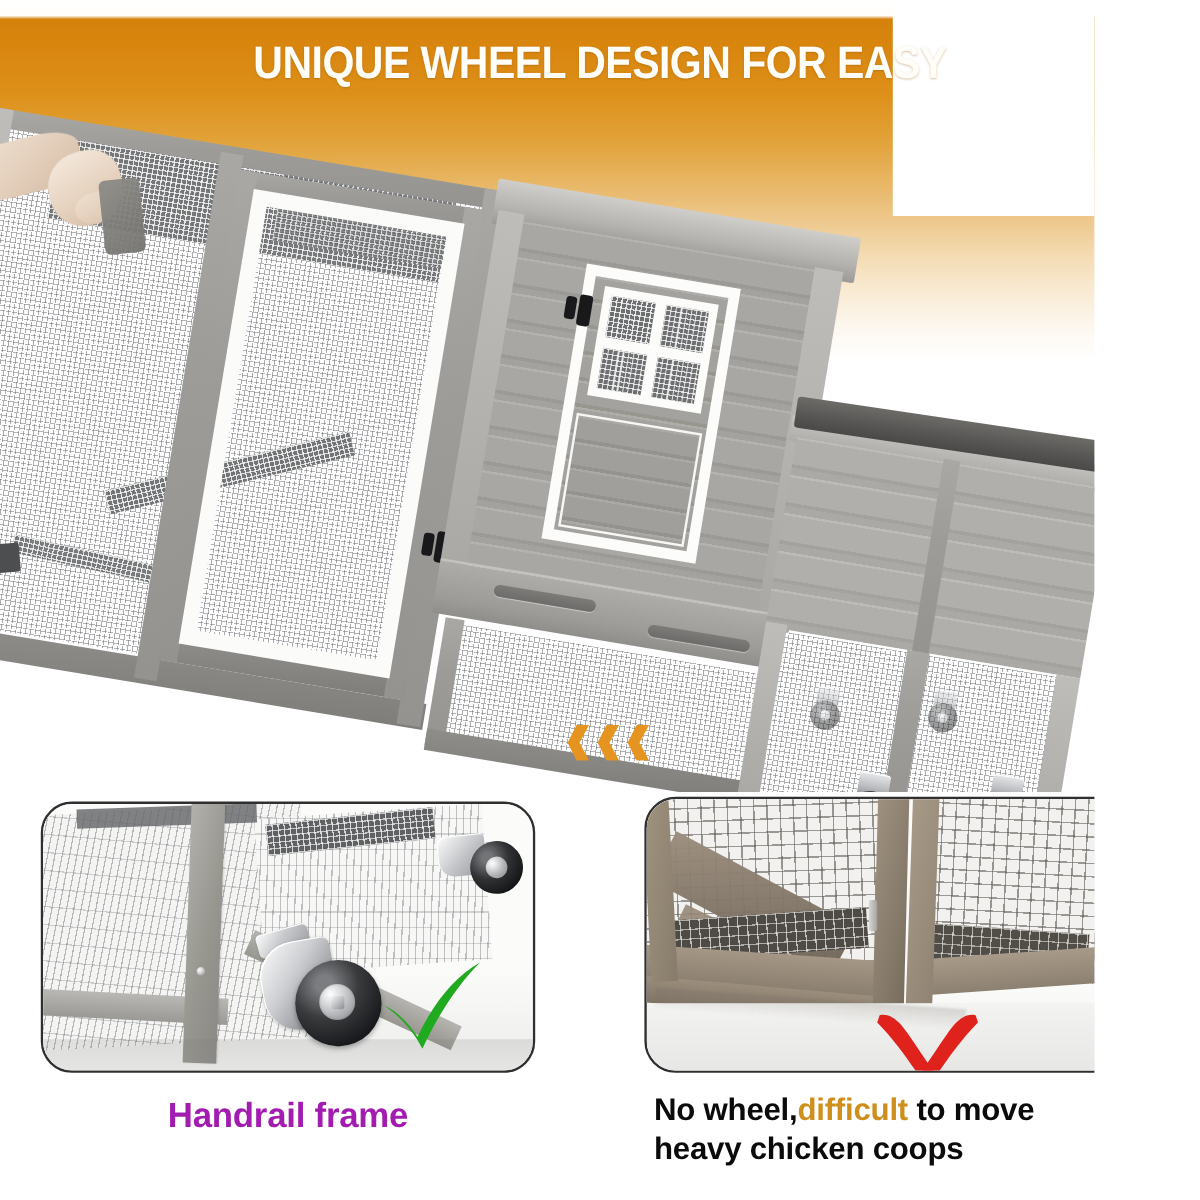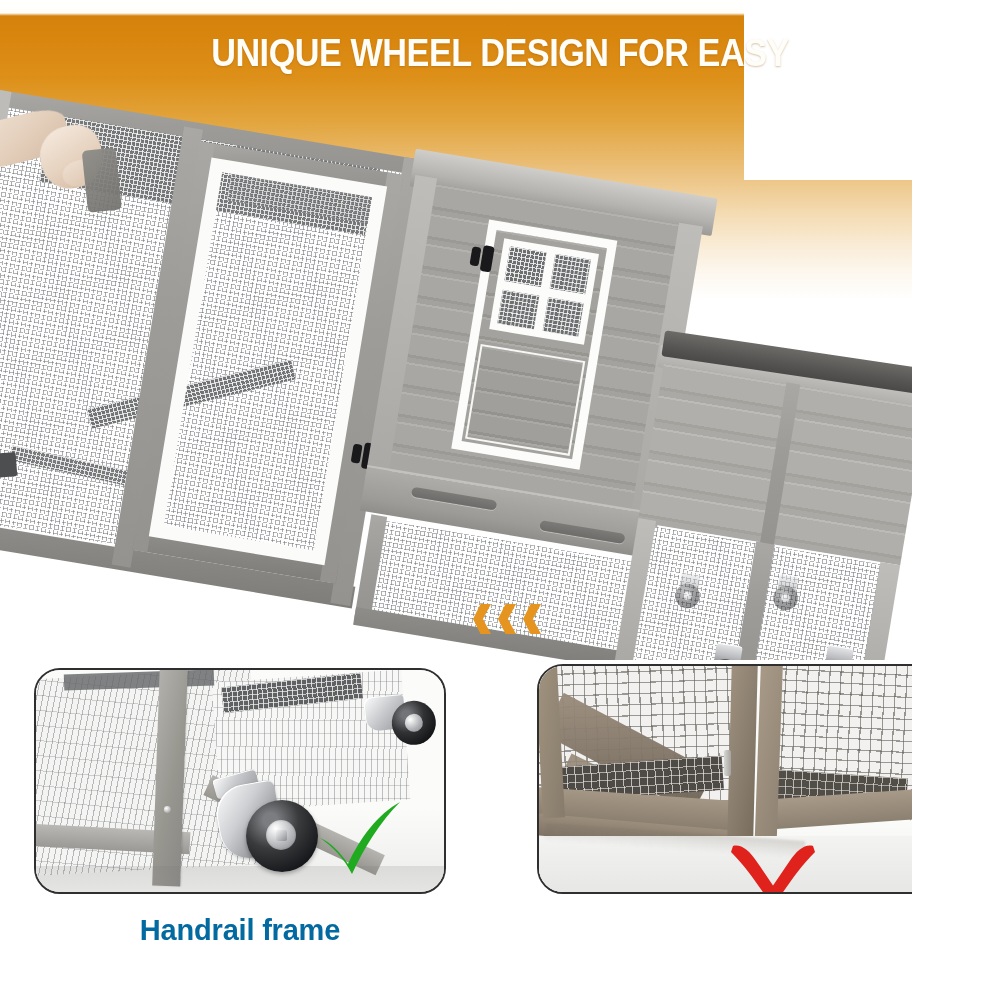--- a/index.html
+++ b/index.html
@@ -505,21 +505,21 @@
   
   .caption { position:absolute; font-weight:bold; }
   #cap-left {
     left:34px; top:912px; width:412px; text-align:center;
     font-size:29px; line-height:36px; letter-spacing:-.2px;
   }
   #cap-right {
     left:545px; top:908px; width:430px;
     font-size:26px; line-height:33px; letter-spacing:-.2px; color:#0b0b0b;
   }
-  .gold { color:#0369a1; }
+  .gold { color:#a21caf; }
   .goldd { color:#cf8f1c; }
   .blk { color:#0b0b0b; }
 </style>
 </head>
 <body>
 
 <div id="page">
 
   <div id="hero">
     <div id="hero-bg"></div>
@@ -701,14 +701,18 @@
         <path d="M6 2 C14 0 22 6 30 18 C44 38 56 58 74 80 C66 84 58 80 50 68 C34 46 22 26 4 8 Z" fill="#e0221c"></path>
         <path d="M86 2 C78 0 70 6 62 18 C48 38 36 58 18 80 C26 84 34 80 42 68 C58 46 70 26 88 8 Z" fill="#e0221c"></path>
       </svg>
     </div>
   </div>
 
   <div class="caption" id="cap-left">
     <div class="gold">Handrail frame</div>
   </div>
 
+  <div class="caption" id="cap-right">
+    <div><span>No wheel,</span><span class="goldd">difficult</span><span> to move</span></div>
+    <div>heavy chicken coops</div>
+  </div>
 
 </div>
 
 </body></html>

